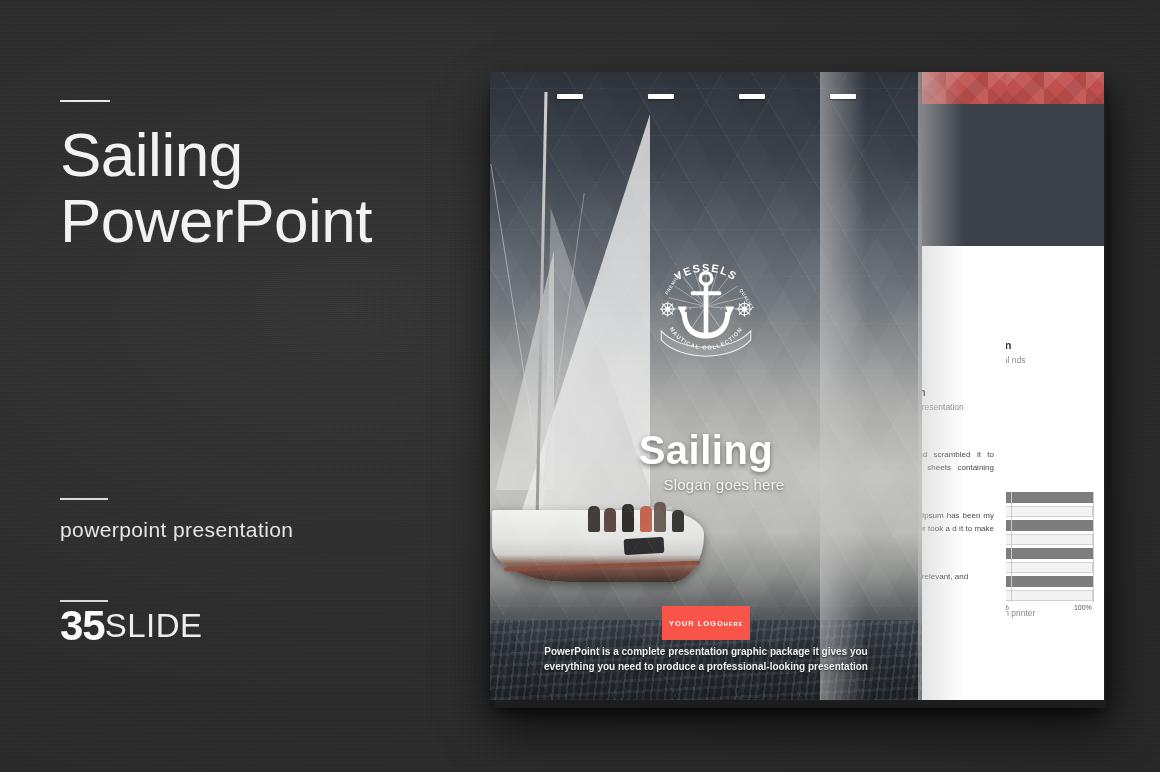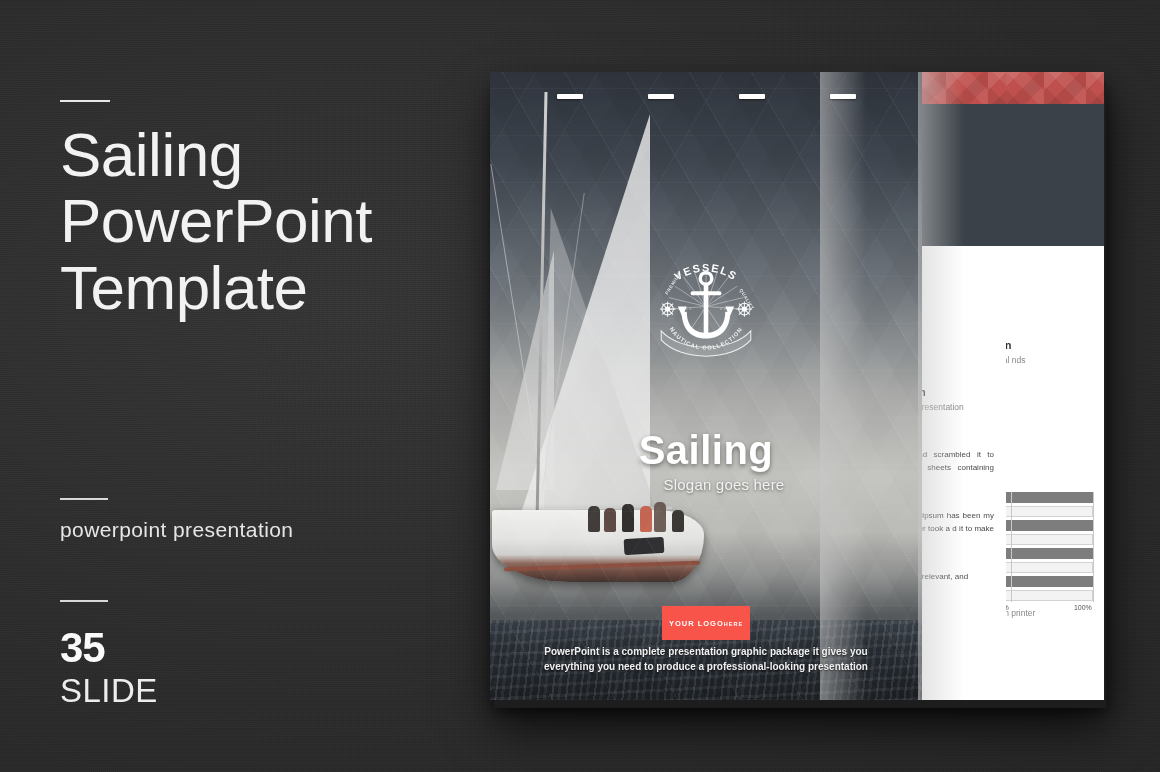--- a/index.html
+++ b/index.html
@@ -33,21 +33,21 @@
   }
   .sub-block{ position:absolute; left:60px; top:498px; }
   .subtitle{
     margin-top:18px;
     font-size:21px;
     font-weight:300;
     color:#e6e6e6;
     letter-spacing:0.4px;
   }
   .count-block{ position:absolute; left:60px; top:600px; }
-  .count-line{ margin-top:22px; display:flex; align-items:flex-start;flex-direction:column; }
+  .count-line{ display:flex; align-items:center; }
   .count-num{ font-size:42px; font-weight:700; color:#fafafa; letter-spacing:-1px; }
   .count-word{ font-size:33px; font-weight:300; color:#ededed; letter-spacing:0.5px; }
 
   
   .stack{ position:absolute; left:490px; top:72px; width:614px; height:630px; }
   .stack-shadow{
     position:absolute; left:4px; top:10px; width:612px; height:626px;
     box-shadow:0 18px 46px rgba(0,0,0,.72), 0 4px 14px rgba(0,0,0,.6);
     background:#1d1d1d;
   }
@@ -216,21 +216,20 @@
 </head>
 <body>
 
 <div class="bg-noise"></div>
 
 <div class="left-panel">
   <div class="rule"></div>
   <div class="main-title">
     <div>Sailing</div>
     <div>PowerPoint</div>
-    <div>Template</div>
   </div>
 </div>
 
 <div class="sub-block">
   <div class="rule small"></div>
   <div class="subtitle">powerpoint presentation</div>
 </div>
 
 <div class="count-block">
   <div class="rule small"></div>

